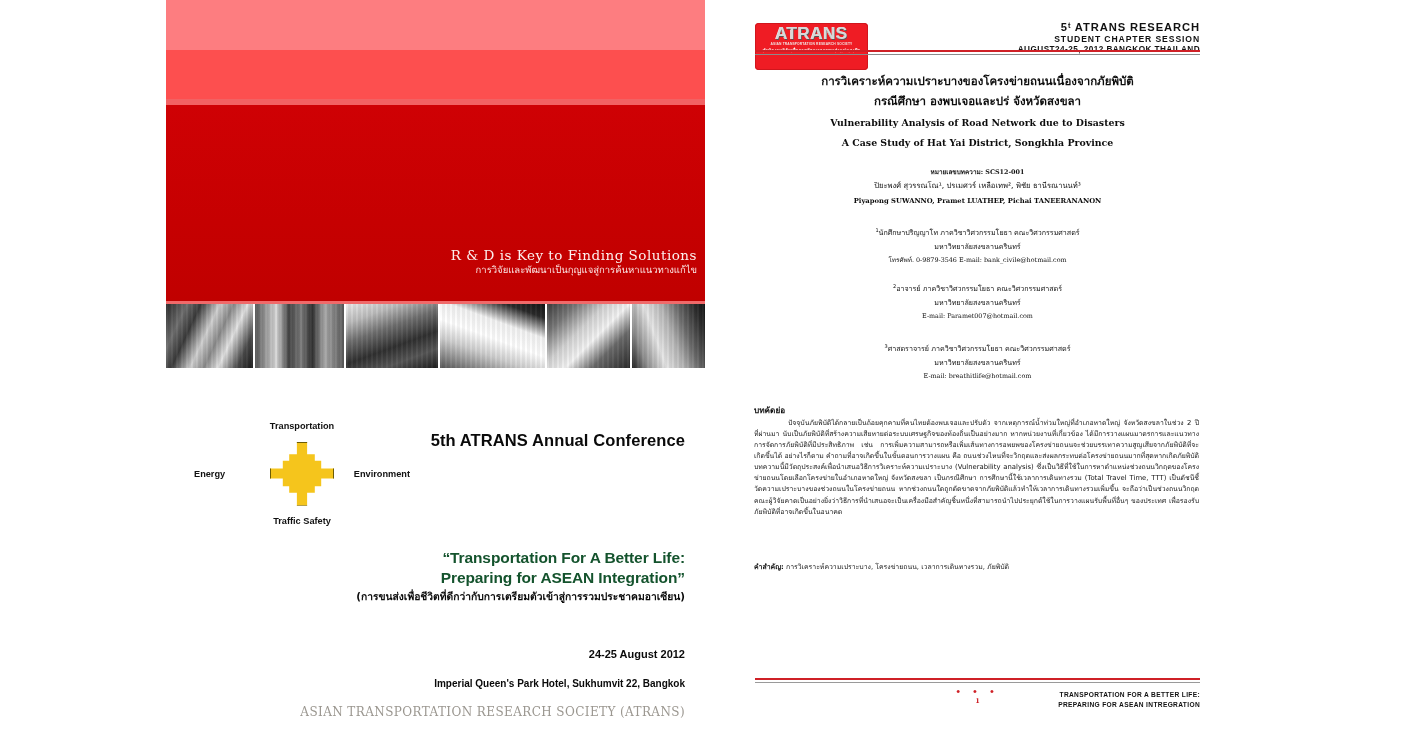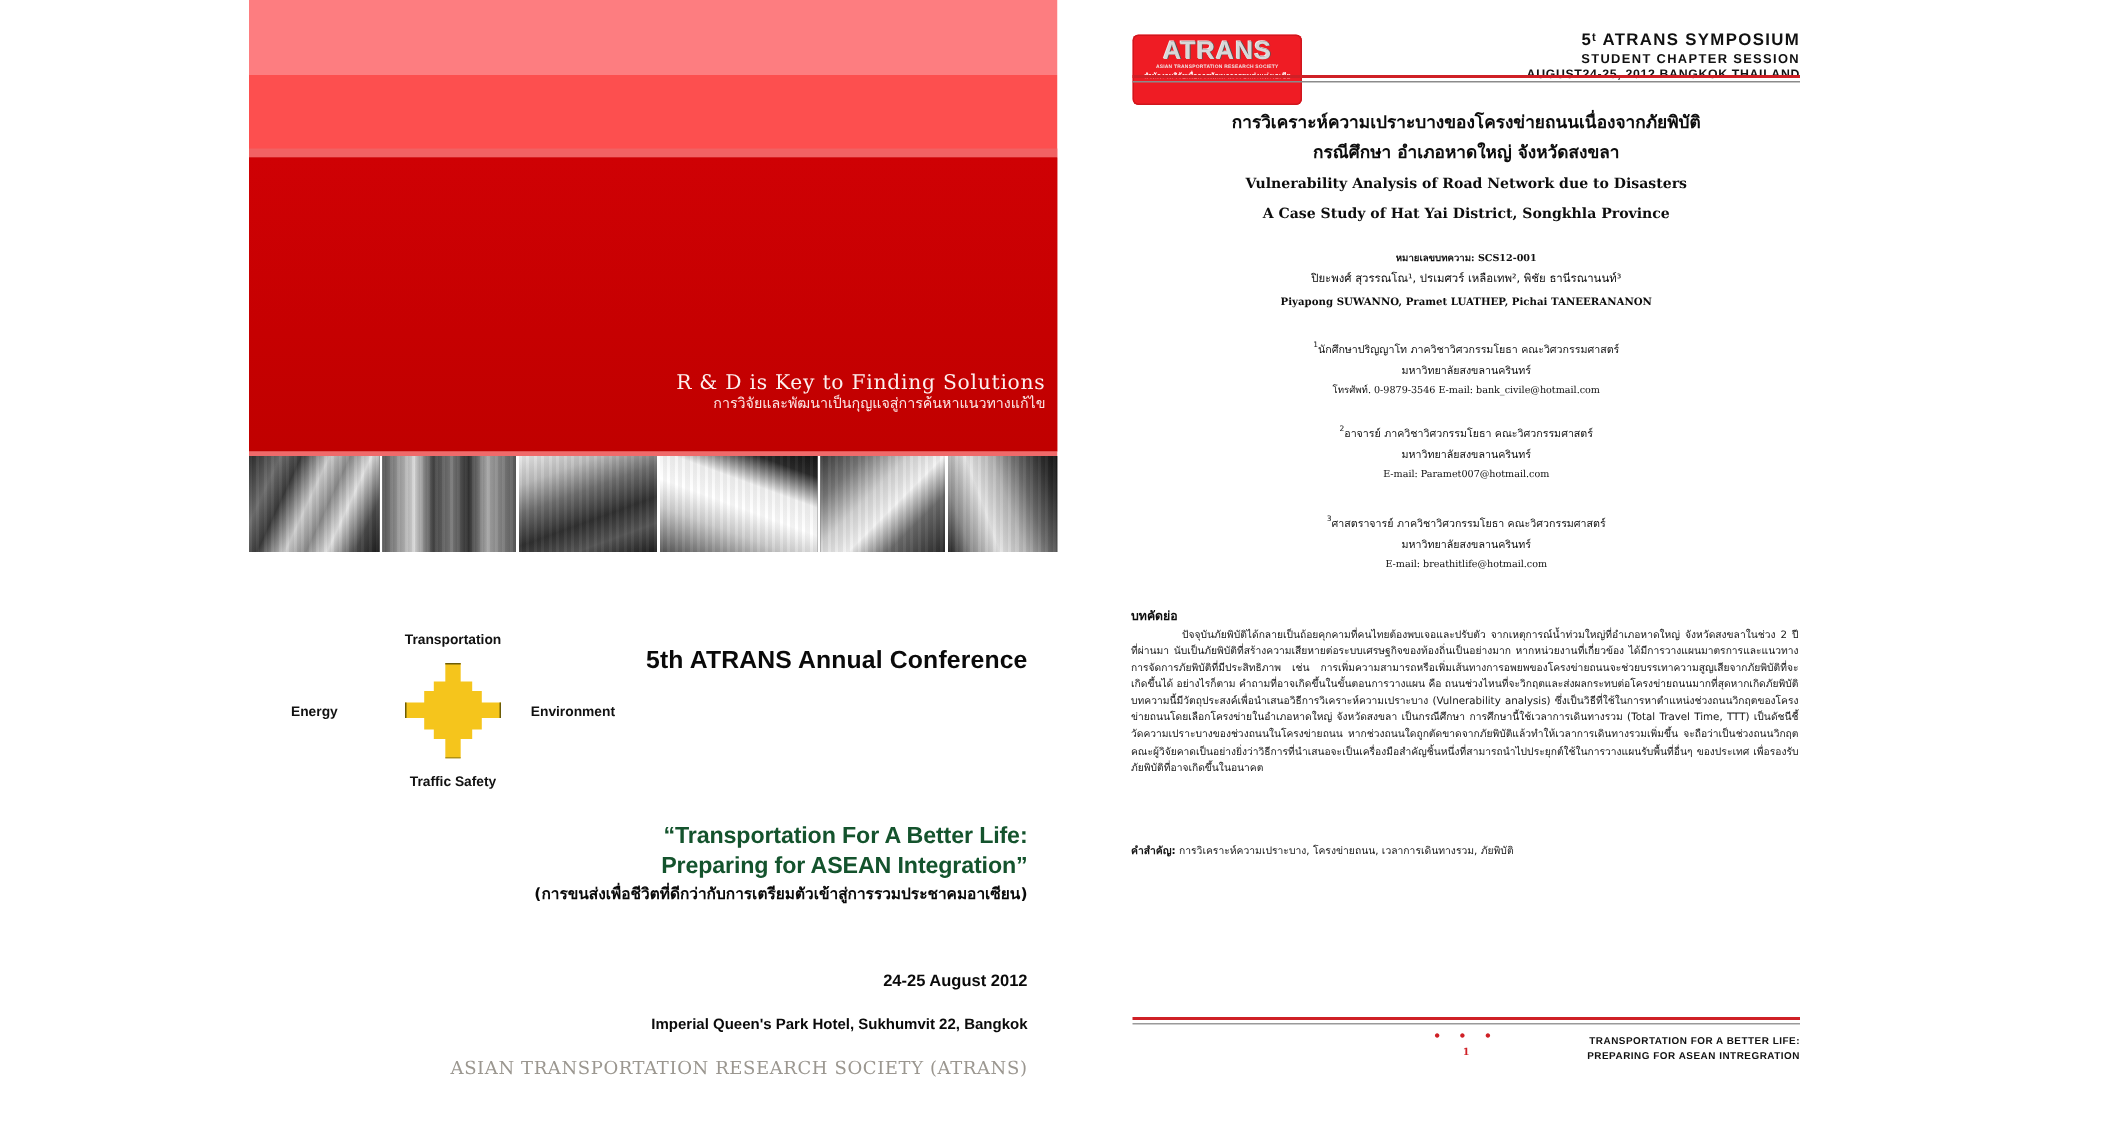--- a/index.html
+++ b/index.html
@@ -290,31 +290,31 @@
 
   <div id="paper">
 
     <div id="paper-head">
       <div id="atrans-logo">
         <div class="lg-word">ATRANS</div>
         <div class="lg-sub1">ASIAN TRANSPORTATION RESEARCH SOCIETY</div>
         <div class="lg-sub2">สำนักงานวิจัยเพื่อการพัฒนาการขนส่งแห่งเอเชีย</div>
       </div>
       <div id="sym-head">
-        <div class="l1">5ᵗ ATRANS SYMPOSIUM</div>
+        <div class="l1">5ᵗ ATRANS RESEARCH</div>
         <div class="l2">STUDENT CHAPTER SESSION</div>
         <div class="l3">AUGUST24-25, 2012 BANGKOK THAILAND</div>
       </div>
       <div class="rule-red" style="top:50px"></div>
       <div class="rule-gray" style="top:54px"></div>
     </div>
 
     <div id="paper-title">
       <div class="th1">การวิเคราะห์ความเปราะบางของโครงข่ายถนนเนื่องจากภัยพิบัติ</div>
-      <div class="th2">กรณีศึกษา อำเภอหาดใหญ่ จังหวัดสงขลา</div>
+      <div class="th2">กรณีศึกษา องพบเจอและปร่ จังหวัดสงขลา</div>
       <div class="en1">Vulnerability Analysis of Road Network due to Disasters</div>
       <div class="en2">A Case Study of Hat Yai District, Songkhla Province</div>
     </div>
 
     <div id="paper-authors">
       <div class="pnum">หมายเลขบทความ: SCS12-001</div>
       <div class="th">ปิยะพงศ์ สุวรรณโณ¹, ปรเมศวร์ เหลือเทพ², พิชัย ธานีรณานนท์³</div>
       <div class="en">Piyapong SUWANNO, Pramet LUATHEP, Pichai TANEERANANON</div>
     </div>
 

